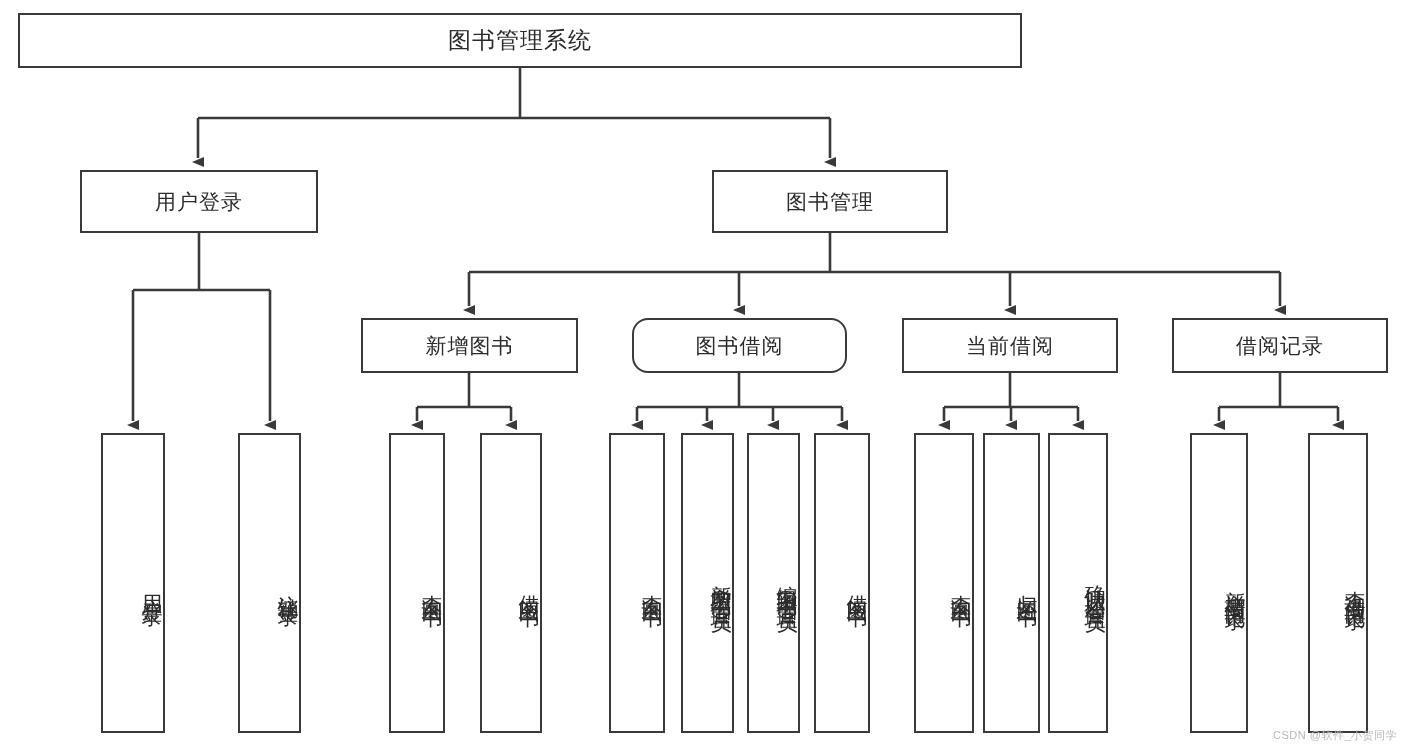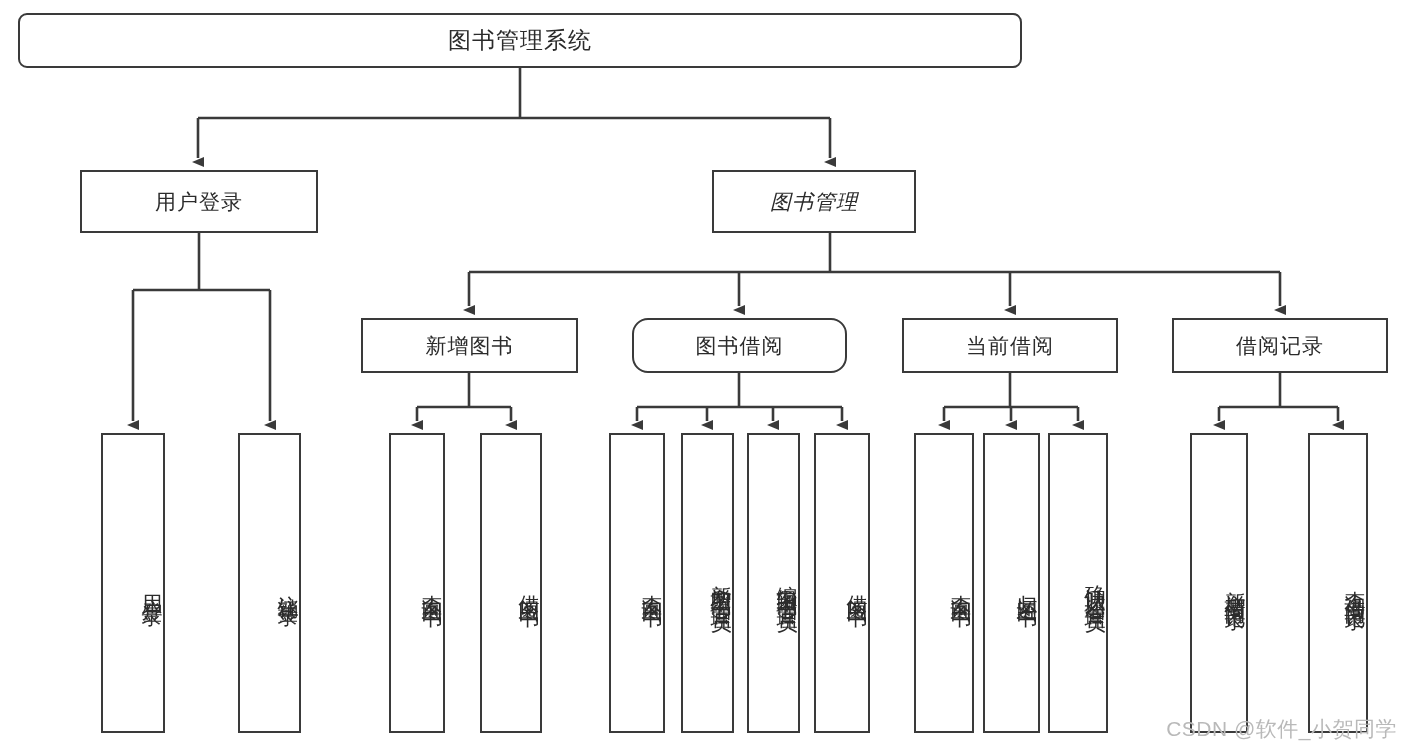--- a/index.html
+++ b/index.html
@@ -49,27 +49,26 @@
     padding-top: 6px;
     line-height: 1;
   }
   .node.vert .vlabel {
     writing-mode: vertical-rl;
     text-orientation: upright;
     white-space: nowrap;
   }
   .node.root {
     font-size: 23px;
-    border-radius: 9px;
   }
   .watermark {
     position: absolute;
     right: 8px;
     bottom: 4px;
-    font-size: 21px;
+    font-size: 11px;
     color: #b9b9b9;
     letter-spacing: 0.5px;
     white-space: nowrap;
     text-align: right;
   }
 </style>
 </head>
 <body>
 
 <div id="canvas">
@@ -124,21 +123,21 @@
     </g>
   </svg>
 
   <div class="node horiz root" style="left:18px; top:13px; width:1004px; height:55px;">
     <span>图书管理系统</span>
   </div>
 
   <div class="node horiz" style="left:80px; top:170px; width:238px; height:63px;">
     <span>用户登录</span>
   </div>
-  <div class="node horiz" style="left:712px; top:170px; width:204px; height:63px;font-style:italic;">
+  <div class="node horiz" style="left:712px; top:170px; width:236px; height:63px;">
     <span>图书管理</span>
   </div>
 
   <div class="node horiz" style="left:361px; top:318px; width:217px; height:55px;">
     <span>新增图书</span>
   </div>
   <div class="node horiz" style="left:632px; top:318px; width:215px; height:55px;border-radius:16px;">
     <span>图书借阅</span>
   </div>
   <div class="node horiz" style="left:1172px; top:318px; width:216px; height:55px;">

